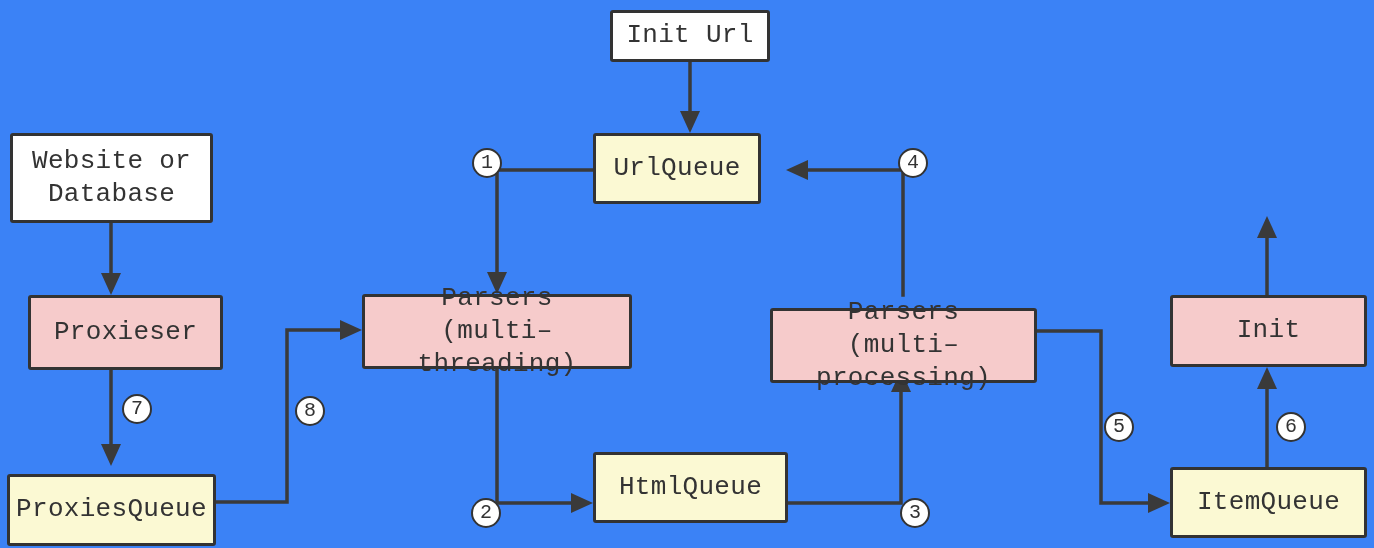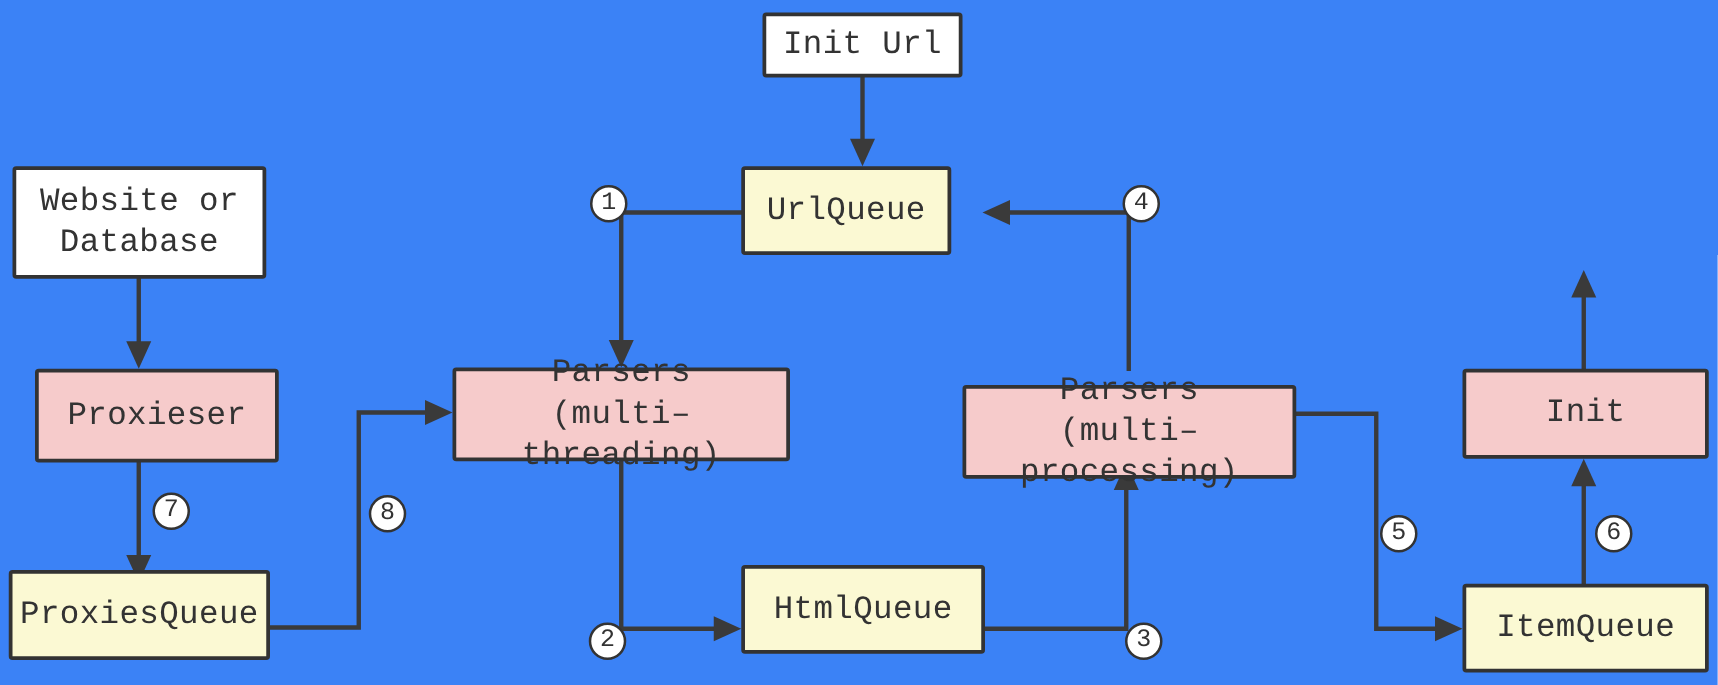--- a/index.html
+++ b/index.html
@@ -101,21 +101,21 @@
 
   <div class="node io" style="left:10px;top:133px;width:203px;height:90px">
     <span class="label">Website or
 Database</span>
   </div>
 
   <div class="node process" style="left:28px;top:295px;width:195px;height:75px">
     <span class="label">Proxieser</span>
   </div>
 
-  <div class="node queue" style="left:7px;top:456px;width:209px;height:72px">
+  <div class="node queue" style="left:7px;top:474px;width:209px;height:72px">
     <span class="label">ProxiesQueue</span>
   </div>
 
   <div class="node process" style="left:362px;top:294px;width:270px;height:75px">
     <span class="label">Parsers
 (multi–threading)</span>
   </div>
 
   <div class="node queue" style="left:593px;top:452px;width:195px;height:71px">
     <span class="label">HtmlQueue</span>

